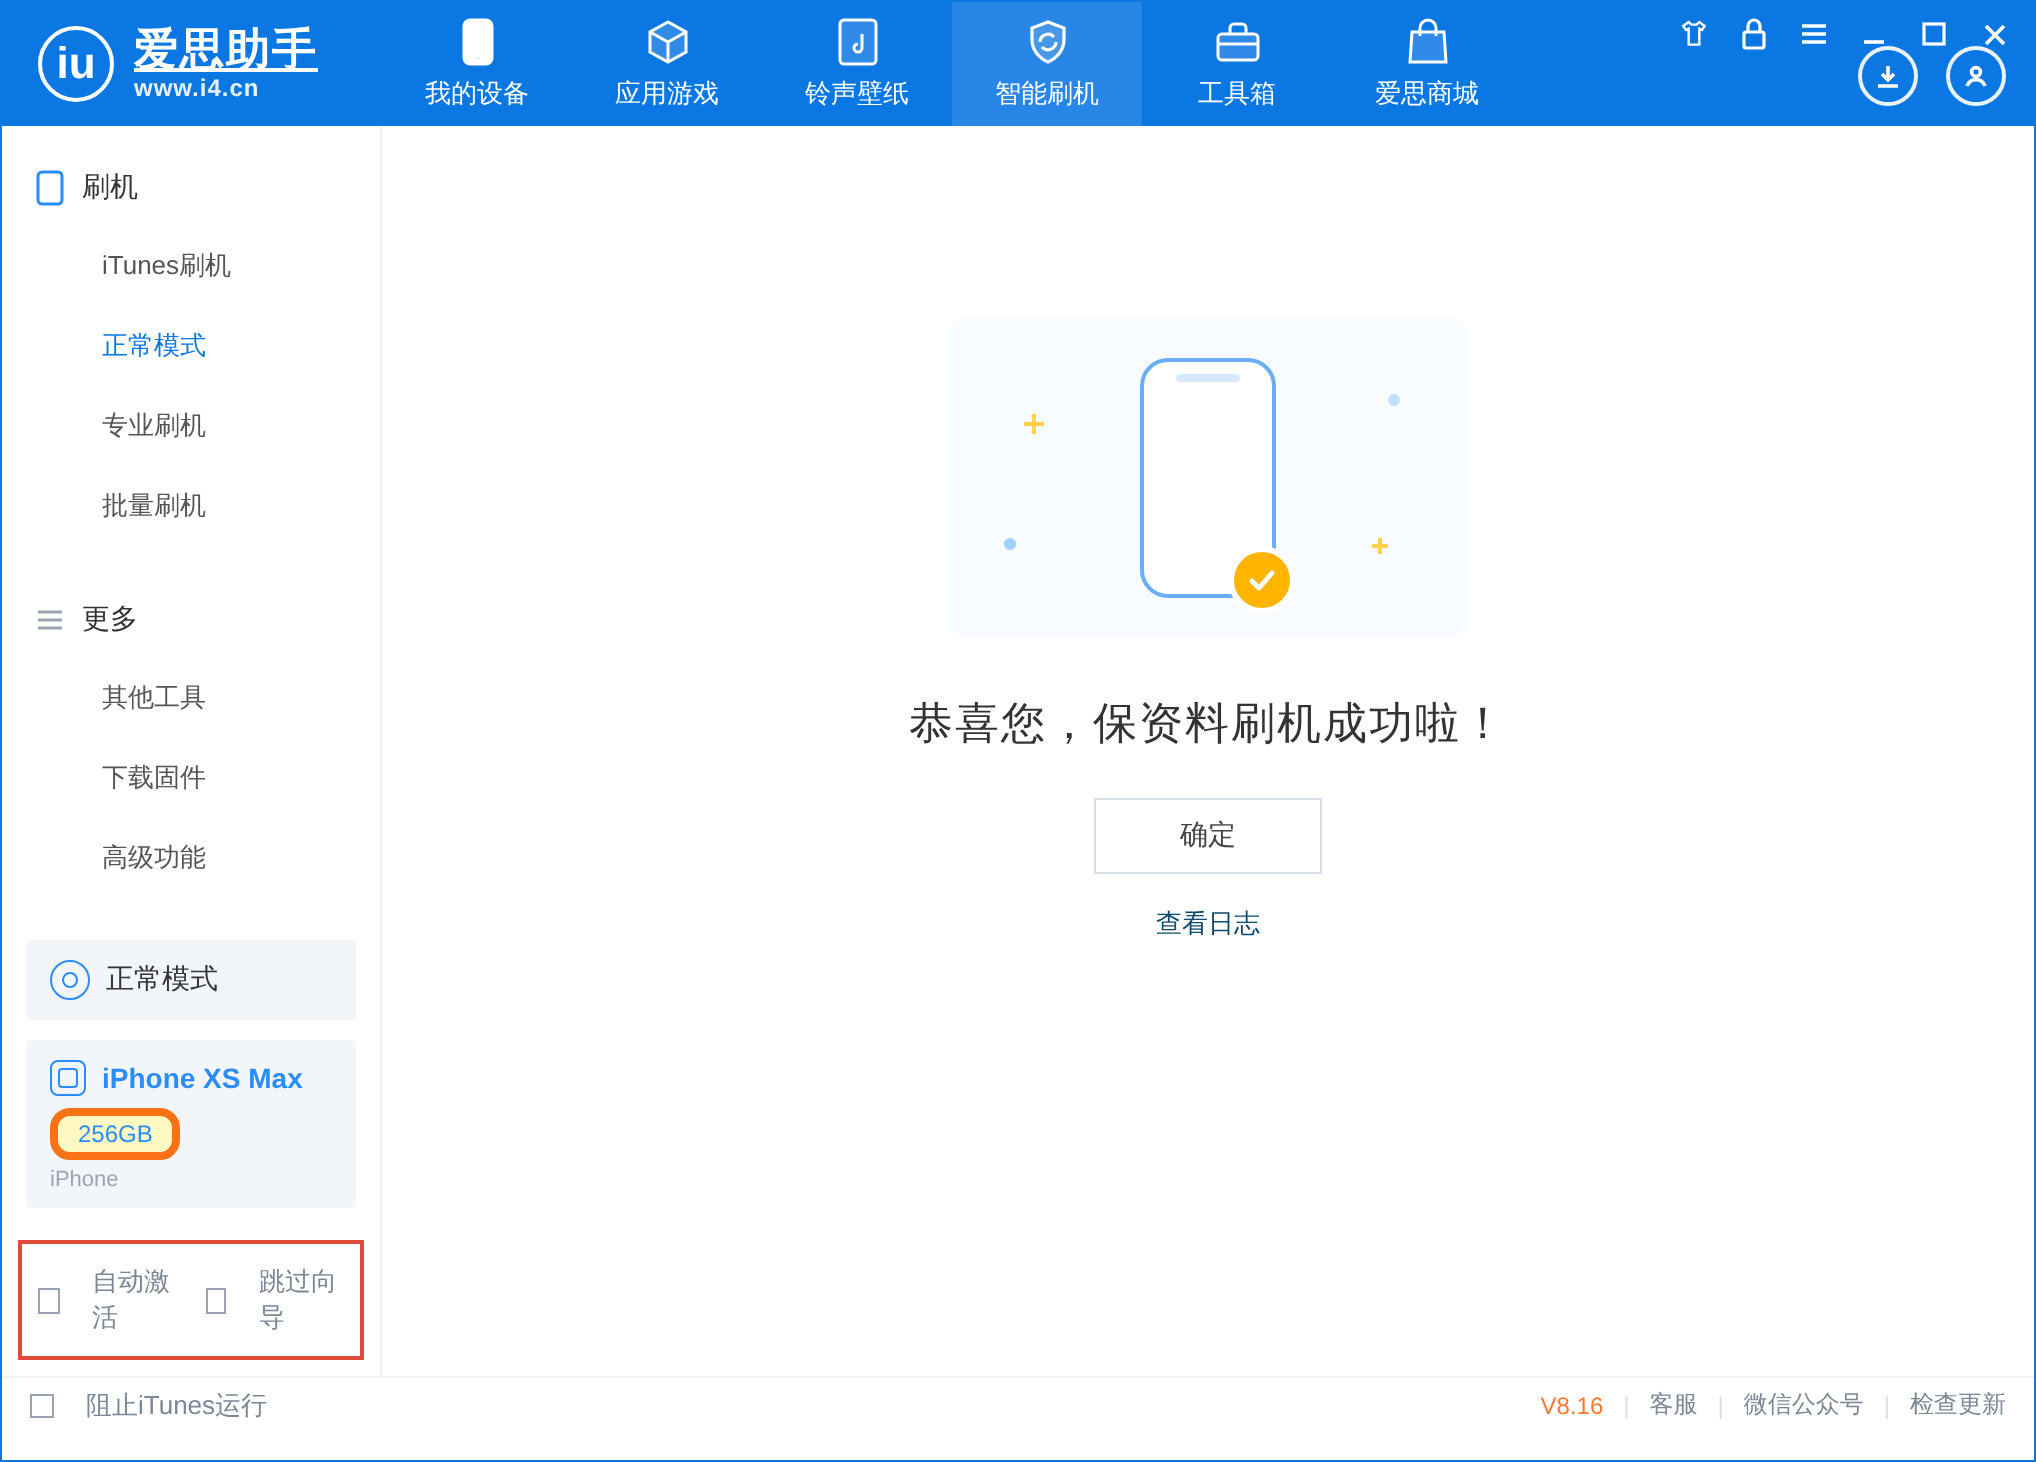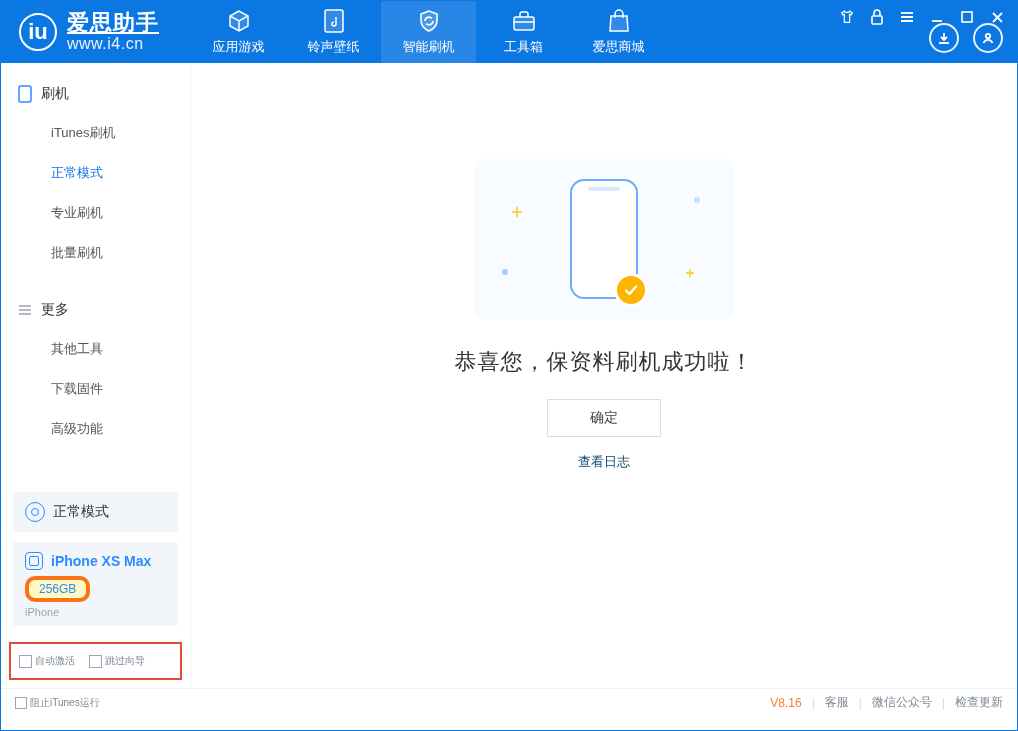--- a/index.html
+++ b/index.html
@@ -16,21 +16,21 @@
   position: relative;
 }
 .logo-block { display: flex; align-items: center; padding: 0 14px 0 18px; min-width: 190px; }
 .logo-mark {
   width: 38px; height: 38px; border: 2.5px solid #fff; border-radius: 50%;
   display:flex; align-items:center; justify-content:center; font-size:22px; font-weight:bold;
   margin-right:10px;
 }
 .logo-text { display:flex; flex-direction:column; line-height:1.15; }
 .logo-title { font-size:22px; font-weight:bold; letter-spacing:1px;text-decoration:underline; }
-.logo-sub   { font-size:16px; opacity:.9; letter-spacing:.5px; }
+.logo-sub   { font-size:12px; opacity:.9; letter-spacing:.5px;font-weight:bold; }
 
 .topnav { display:flex; height:100%; }
 .topnav .tab {
   width: 95px; display:flex; flex-direction:column; align-items:center; justify-content:center;
   font-size:13px; color:#fff; cursor:pointer; position:relative;
 }
 .topnav .tab.active { background: rgba(255,255,255,0.12); }
 .topnav .tab .tab-ico { width:26px; height:26px; margin-bottom:4px; display:flex; align-items:center; justify-content:center; }
 .tab-ico svg { display:block; }
 
@@ -58,21 +58,21 @@
 .mode-ico { width:20px; height:20px; border-radius:50%; border:1.5px solid #2a8cff; display:flex; align-items:center; justify-content:center; }
 .mode-ico span{ width:8px; height:8px; border:1.5px solid #2a8cff; border-radius:50%; display:block; position:relative;}
 .dev-box { background:#f2f6fb; padding:10px 12px 8px 12px; border-radius:2px; }
 .dev-row { display:flex; align-items:center; gap:8px; color:#2a8cff; font-size:14px; font-weight:600; }
 .dev-ico { width:18px; height:18px; border:1.5px solid #2a8cff; border-radius:4px; position:relative; }
 .dev-ico:after{ content:""; position:absolute; left:3px; right:3px; top:3px; bottom:3px; border:1px solid #2a8cff; border-radius:2px; }
 .cap-badge { display:inline-block; background:#fef9c3; color:#2a8cff; border:4px solid #f97316; border-radius:10px; padding:0 10px; font-size:12px; line-height:18px; margin-top:6px; }
 .dev-sub { font-size:11px; color:#9aa4b2; margin-top:4px; }
 
 .chk-row { border:2px solid #e04b3a; margin:6px 8px 8px 8px; padding:10px 8px; display:flex; gap:14px; align-items:center; }
-.chk { display:flex; align-items:center; gap:3px; font-size:10px; color:#7b8794; }
+.chk { display:flex; align-items:center; gap:16px; font-size:13px; color:#7b8794; }
 .chk .box { width:13px; height:13px; border:1px solid #9aa4b2; background:#fff; }
 
 
 .main { flex:1; padding-top:96px; display:flex; flex-direction:column; align-items:center; background:#fff; }
 .illustration {
   width:260px; height:160px; background:#f8fbff; border-radius:10px;
   display:flex; align-items:center; justify-content:center; position:relative;
 }
 .spark { position:absolute; width:10px; height:10px; color:#ffd24a; }
 .spark:before,.spark:after{ content:""; position:absolute; background:#ffd24a; }
@@ -111,20 +111,29 @@
     <div class="logo-mark">iu</div>
     <div class="logo-text">
       <div class="logo-title">爱思助手</div>
       <div class="logo-sub">www.i4.cn</div>
     </div>
   </div>
 
   <div class="topnav">
     <div class="tab">
       <div class="tab-ico">
+        <svg width="16" height="24" viewBox="0 0 16 24" fill="none" stroke="#fff" stroke-width="1.5">
+            <rect x="1" y="1" width="14" height="22" rx="3" fill="#fff"></rect>
+            <circle cx="8" cy="20" r="1" fill="#0b77e3"></circle>
+          </svg>
+      </div>
+      <span>我的设备</span>
+    </div>
+    <div class="tab">
+      <div class="tab-ico">
         <svg width="24" height="24" viewBox="0 0 24 24" fill="none" stroke="#fff" stroke-width="1.5">
             <path d="M12 2 3 7v10l9 5 9-5V7l-9-5z" fill="rgba(255,255,255,.15)"></path>
             <path d="M3 7l9 5 9-5M12 12v10"></path>
           </svg>
       </div>
       <span>应用游戏</span>
     </div>
     <div class="tab">
       <div class="tab-ico">
         <svg width="20" height="24" viewBox="0 0 20 24" fill="none" stroke="#fff" stroke-width="1.5">

